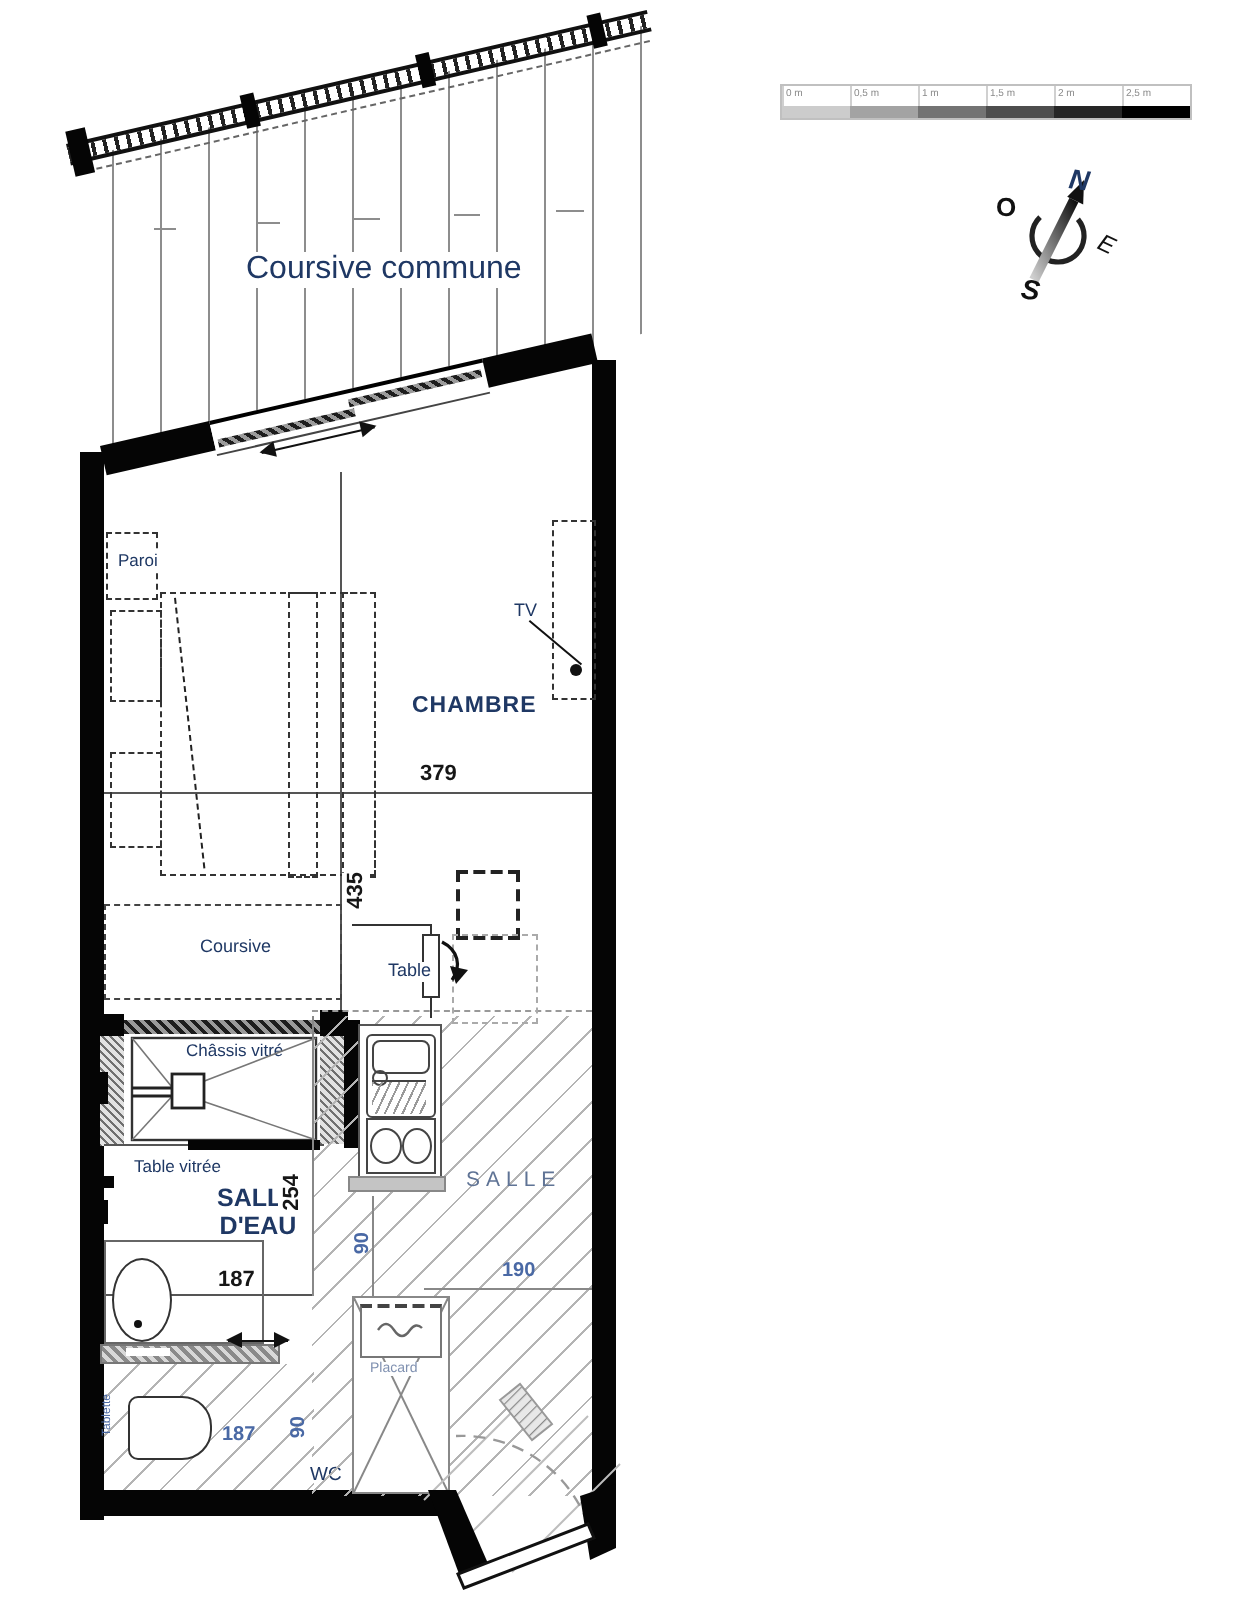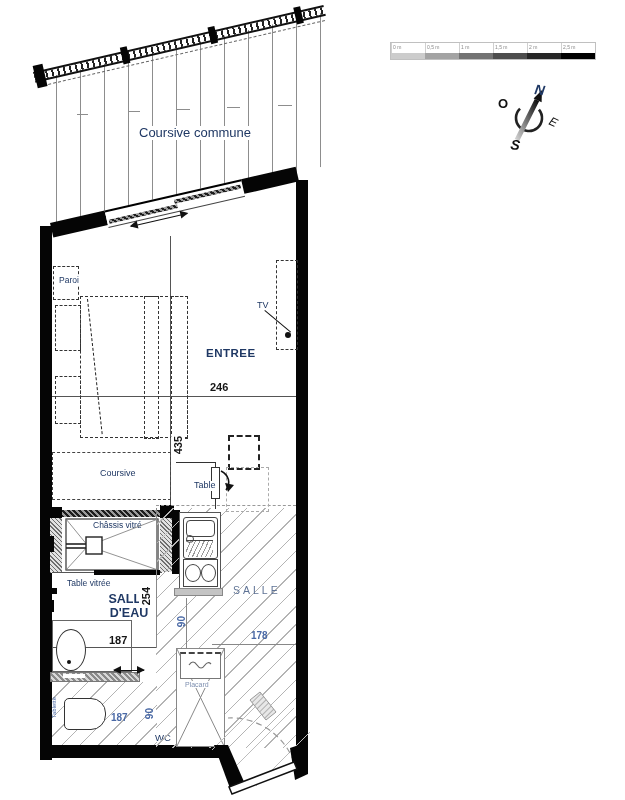--- a/index.html
+++ b/index.html
@@ -42,21 +42,21 @@
 <div class="abs hline" style="left:278px;top:105px;width:14px;border-color:#8d8d8d;"></div>
 
 <div class="abs" style="left:33px;top:72px;width:298px;height:30px;transform:rotate(-13deg);transform-origin:0 0;">
   <div class="abs rail" style="left:0;top:0;width:298px;height:7px;"></div>
   <div class="abs" style="left:2px;top:15px;width:294px;border-top:1.5px dashed #666;"></div>
   <div class="abs wall" style="left:1px;top:-6px;width:10px;height:23px;"></div>
   <div class="abs wall" style="left:90px;top:-4px;width:7px;height:17px;"></div>
   <div class="abs wall" style="left:180px;top:-4px;width:7px;height:17px;"></div>
   <div class="abs wall" style="left:268px;top:-4px;width:7px;height:17px;"></div>
 </div>
-<div class="abs lbl navy" style="left:138px;top:126px;font-size:13px;">Coursive commune</div>
+<div class="abs lbl navy" style="left:122px;top:126px;font-size:16px;">Coursive commune</div>
 
 <div class="abs" style="left:50px;top:223px;width:252px;height:15px;transform:rotate(-12.9deg);transform-origin:0 0;">
   <div class="abs wall" style="left:0;top:0;width:56px;height:15px;"></div>
   <div class="abs" style="left:56px;top:0;width:140px;height:15px;background:#fff;border-top:2.5px solid #000;border-bottom:1px solid #444;">
     <div class="abs hatch-dark" style="left:2px;top:8px;width:70px;height:4px;"></div>
     <div class="abs hatch-dark" style="left:70px;top:3px;width:68px;height:4px;"></div>
   </div>
   <div class="abs wall" style="left:196px;top:0;width:56px;height:15px;"></div>
   <div class="abs dbl-arrow" style="left:78px;top:21px;width:58px;"></div>
 </div>
@@ -75,22 +75,22 @@
 <div class="abs dash" style="left:55px;top:305px;width:24px;height:44px;border-width:1.2px;"></div>
 <div class="abs dash" style="left:55px;top:376px;width:24px;height:46px;border-width:1.2px;"></div>
 <div class="abs dash" style="left:144px;top:296px;width:13px;height:141px;"></div>
 <div class="abs dash" style="left:171px;top:296px;width:15px;height:141px;"></div>
 
 <div class="abs dash" style="left:276px;top:260px;width:20px;height:88px;"></div>
 <div class="abs lbl navy" style="left:256px;top:301px;font-size:9px;">TV</div>
 <div class="abs" style="left:265px;top:310px;width:34px;border-top:1.2px solid #111;transform:rotate(40deg);transform-origin:0 0;"></div>
 <div class="abs" style="left:285px;top:332px;width:6px;height:6px;background:#111;border-radius:50%;"></div>
 
-<div class="abs lbl navy" style="left:205px;top:347px;font-size:11.5px;font-weight:bold;letter-spacing:.5px;">ENTREE</div>
-<div class="abs dim" style="left:209px;top:381px;font-size:11px;">246</div>
+<div class="abs lbl navy" style="left:205px;top:347px;font-size:11.5px;font-weight:bold;letter-spacing:.5px;">CHAMBRE</div>
+<div class="abs dim" style="left:209px;top:381px;font-size:11px;">379</div>
 <div class="abs dim vtext" style="left:171px;top:436px;font-size:11px;">435</div>
 
 <div class="abs" style="left:52px;top:452px;width:117px;height:46px;border:1.2px dashed #444;"></div>
 <div class="abs lbl navy" style="left:99px;top:469px;font-size:9px;">Coursive</div>
 
 <div class="abs lbl navy" style="left:92px;top:501px;font-size:8.5px;margin-top:20px;">Châssis vitré</div>
 <div class="abs wall" style="left:52px;top:507px;width:10px;height:14px;"></div>
 <div class="abs hatch-dark" style="left:62px;top:510px;width:100px;height:7px;"></div>
 <div class="abs wall" style="left:160px;top:505px;width:14px;height:14px;"></div>
 <div class="abs hatch-wall" style="left:50px;top:518px;width:12px;height:55px;"></div>
@@ -138,21 +138,21 @@
 <div class="abs dim blue" style="left:110px;top:712px;font-size:10px;background:transparent;color:#4a69a5;">187</div>
 <div class="abs dim blue vtext" style="left:143px;top:708px;font-size:10px;background:transparent;color:#4a69a5;">90</div>
 <div class="abs lbl navy" style="left:154px;top:733px;font-size:9.5px;background:transparent;">WC</div>
 
 <div class="abs hatch-floor" style="left:156px;top:508px;width:140px;height:240px;"></div>
 <div class="abs" style="left:156px;top:505px;width:140px;border-top:1.5px dashed #999;"></div>
 <div class="abs" style="left:156px;top:508px;height:140px;border-left:1px solid #888;width:0;"></div>
 <div class="abs" style="left:233px;top:584px;font-size:10.5px;letter-spacing:3px;color:#5f7395;">SALLE</div>
 <div class="abs dim blue vtext" style="left:175px;top:616px;font-size:10px;background:transparent;color:#4a69a5;">90</div>
 <div class="abs" style="left:186px;top:598px;height:50px;border-left:1px solid #888;width:0;"></div>
-<div class="abs dim blue" style="left:250px;top:630px;font-size:10px;background:transparent;color:#4a69a5;">178</div>
+<div class="abs dim blue" style="left:250px;top:630px;font-size:10px;background:transparent;color:#4a69a5;">190</div>
 <div class="abs hline" style="left:212px;top:644px;width:84px;border-color:#888;"></div>
 
 <div class="abs" style="left:179px;top:512px;width:40px;height:76px;background:#fff;border:1px solid #555;">
   <div class="abs" style="left:3px;top:4px;width:33px;height:40px;border:1px solid #444;border-radius:3px;">
     <div class="abs" style="left:2px;top:2px;width:27px;height:15px;border:1px solid #444;border-radius:4px;"></div>
     <div class="abs" style="left:2px;top:17px;width:6px;height:6px;border:1px solid #444;border-radius:50%;"></div>
     <div class="abs" style="left:2px;top:22px;width:27px;height:16px;background:repeating-linear-gradient(115deg,#9a9a9a 0 1px,transparent 1px 4px);border-top:1px solid #444;"></div>
   </div>
   <div class="abs" style="left:3px;top:46px;width:33px;height:26px;border:1px solid #444;">
     <div class="abs" style="left:1px;top:4px;width:14px;height:16px;border:1.2px solid #444;border-radius:50%;"></div>

